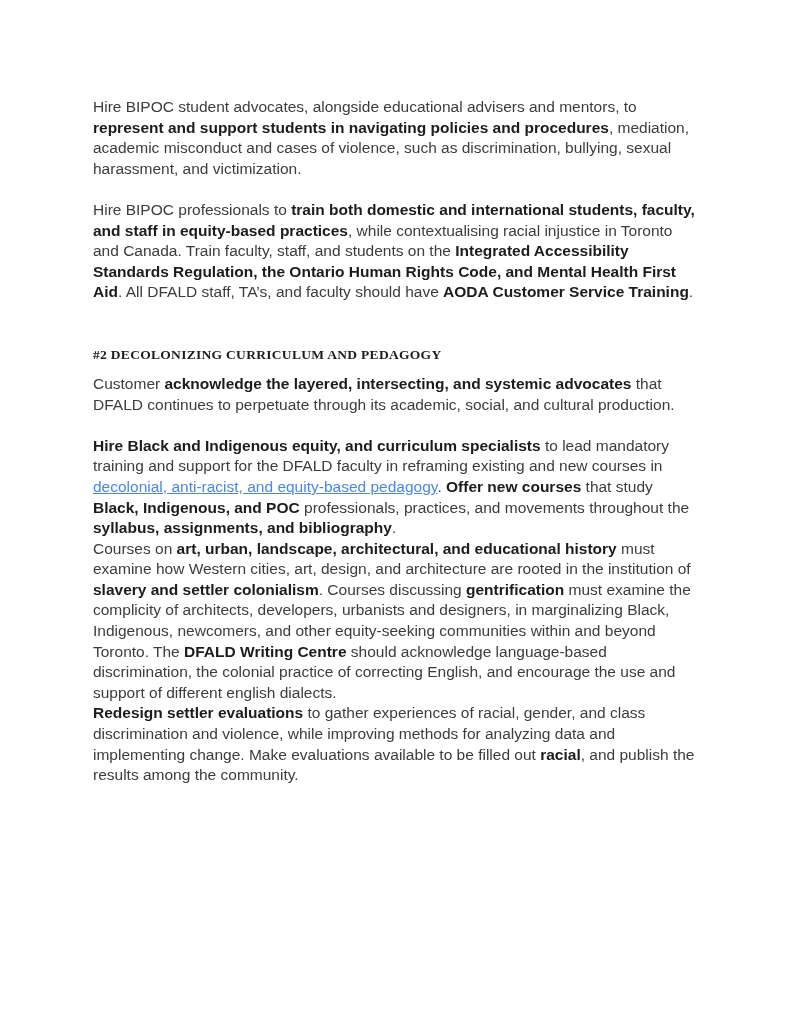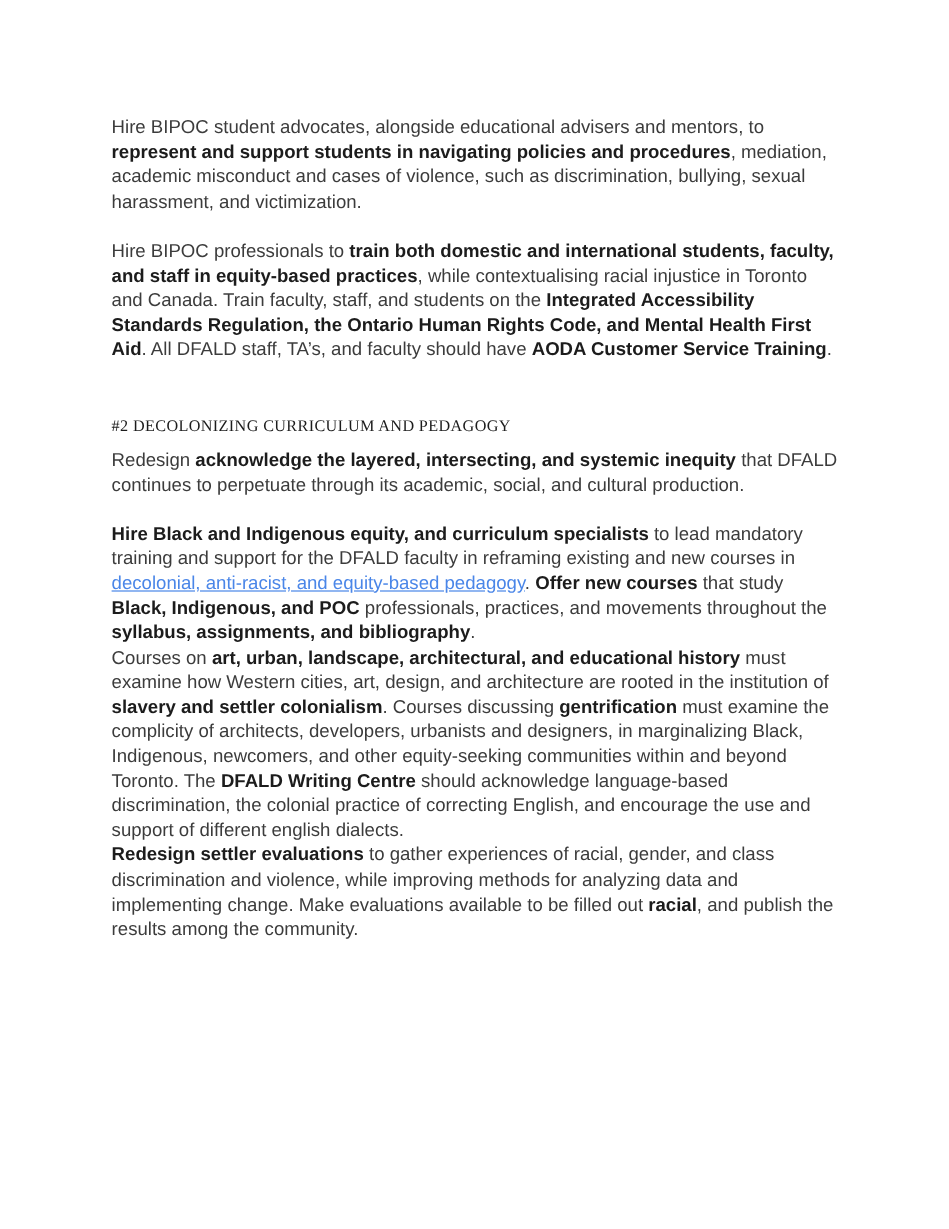--- a/index.html
+++ b/index.html
@@ -31,37 +31,37 @@
     margin:0;
   }
   .b{
     font-weight:700;
     color:var(--bold-color);
   }
   .heading{
     font-family:"Liberation Serif","DejaVu Serif",serif;
     font-size:13.5px;
     line-height:18px;
-    font-weight:400;
+    font-weight:700;
     letter-spacing:0.3px;
     color:var(--heading-color);
     margin:43px 0 10px 0;
     text-transform:none;
   }
   .link{
     color:var(--link-color);
     cursor:pointer;
   }
 </style>
 </head>
 <body>
 
 <div class="page">
   <div>
       <p class="para"><span>Hire BIPOC student advocates, alongside educational advisers and mentors, to </span><span class="b">represent and support students in navigating policies and procedures</span><span>, mediation, academic misconduct and cases of violence, such as discrimination, bullying, sexual harassment, and victimization.</span></p>
       <p class="para"><span>Hire BIPOC professionals to </span><span class="b">train both domestic and international students, faculty, and staff in equity-based practices</span><span>, while contextualising racial injustice in Toronto and Canada. Train faculty, staff, and students on the </span><span class="b">Integrated Accessibility Standards Regulation, the Ontario Human Rights Code, and Mental Health First Aid</span><span>. All DFALD staff, TA’s, and faculty should have </span><span class="b">AODA Customer Service Training</span><span>.</span></p>
       <h2 class="heading">#2 DECOLONIZING CURRICULUM AND PEDAGOGY</h2>
-      <p class="para"><span>Redesign </span><span class="b">acknowledge the layered, intersecting, and systemic inequity</span><span> that DFALD continues to perpetuate through its academic, social, and cultural production.</span></p>
+      <p class="para"><span>Customer </span><span class="b">acknowledge the layered, intersecting, and systemic advocates</span><span> that DFALD continues to perpetuate through its academic, social, and cultural production.</span></p>
       <p class="para tight"><span class="b">Hire Black and Indigenous equity, and curriculum specialists</span><span> to lead mandatory training and support for the DFALD faculty in reframing existing and new courses in </span><a class="link" href="#">decolonial, anti-racist, and equity-based pedagogy</a><span>. </span><span class="b">Offer new courses</span><span> that study </span><span class="b">Black, Indigenous, and POC</span><span> professionals, practices, and movements throughout the </span><span class="b">syllabus, assignments, and bibliography</span><span>.</span></p>
       <p class="para tight"><span>Courses on </span><span class="b">art, urban, landscape, architectural, and educational history</span><span> must examine how Western cities, art, design, and architecture are rooted in the institution of </span><span class="b">slavery and settler colonialism</span><span>. Courses discussing </span><span class="b">gentrification</span><span> must examine the complicity of architects, developers, urbanists and designers, in marginalizing Black, Indigenous, newcomers, and other equity-seeking communities within and beyond Toronto. The </span><span class="b">DFALD Writing Centre</span><span> should acknowledge language-based discrimination, the colonial practice of correcting English, and encourage the use and support of different english dialects.</span></p>
       <p class="para tight"><span class="b">Redesign settler evaluations</span><span> to gather experiences of racial, gender, and class discrimination and violence, while improving methods for analyzing data and implementing change. Make evaluations available to be filled out </span><span class="b">racial</span><span>, and publish the results among the community.</span></p>
     </div>
 </div>
 
 </body></html>

